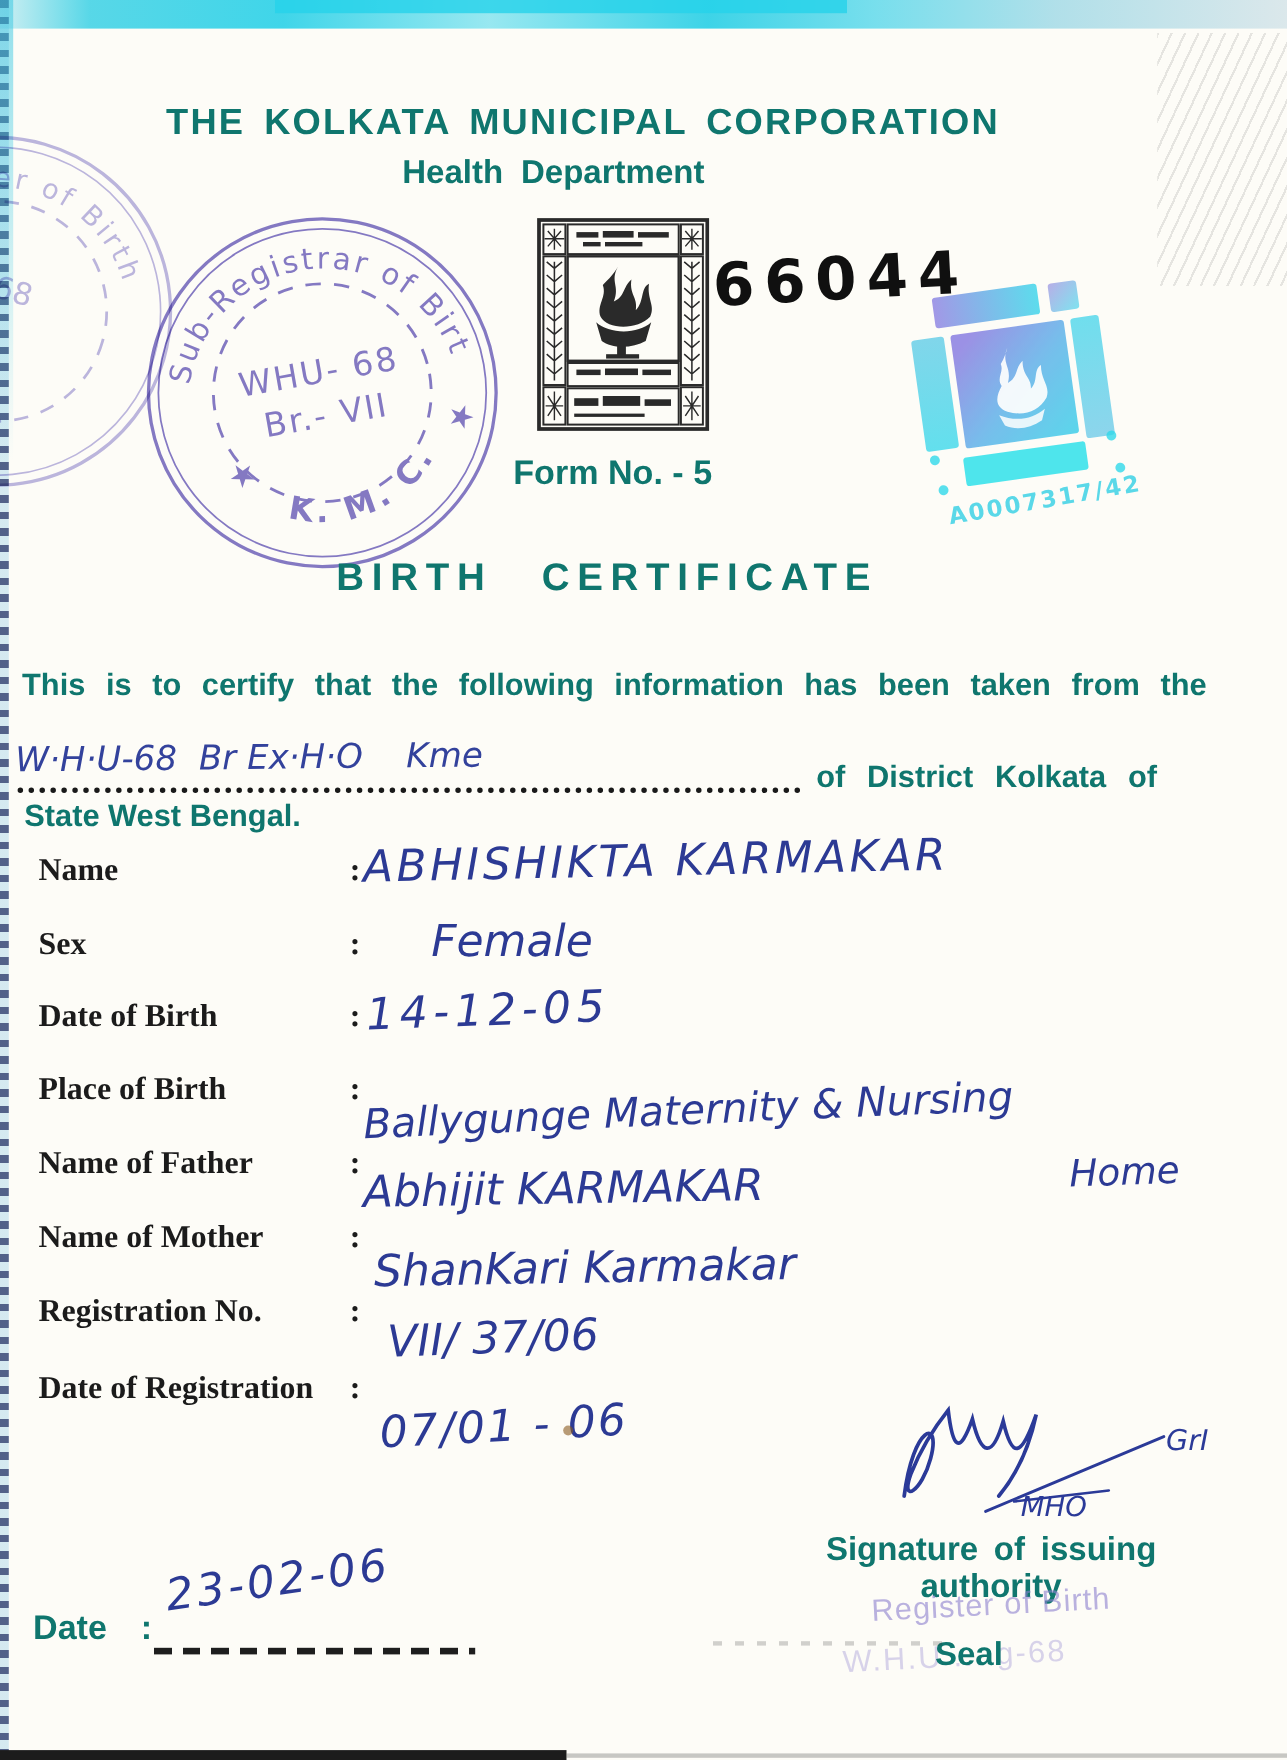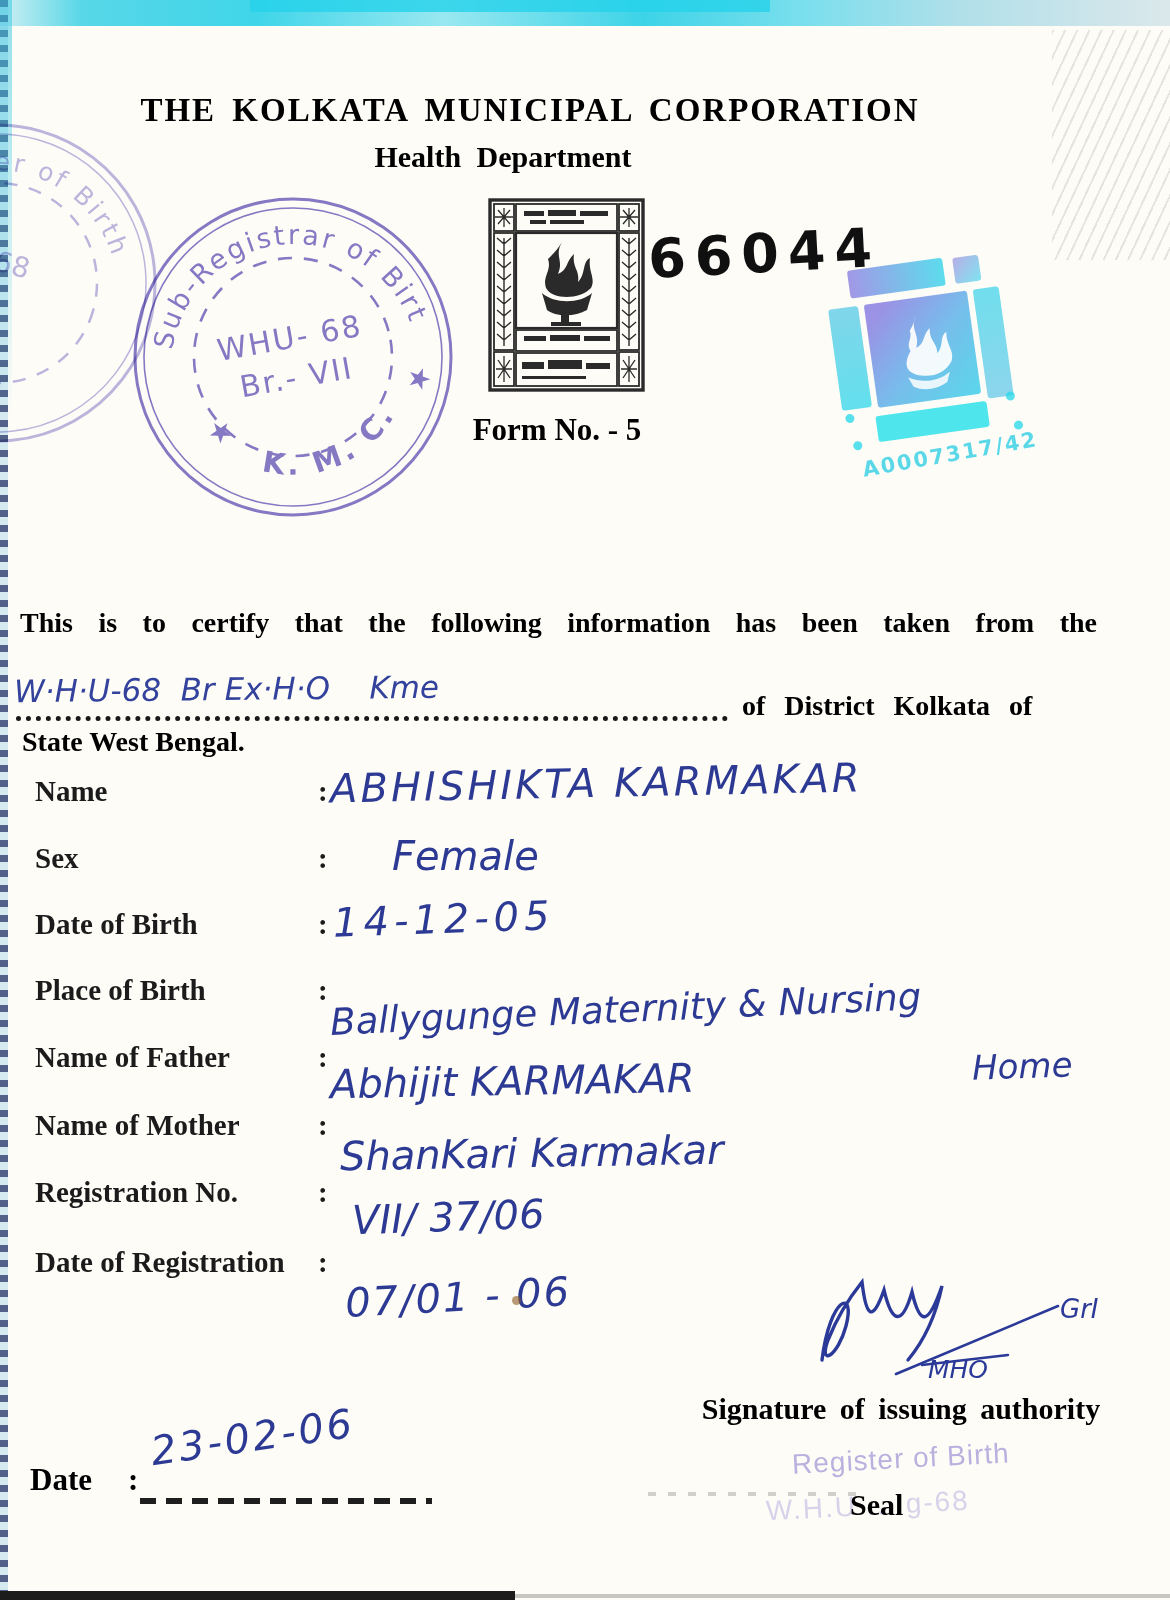--- a/index.html
+++ b/index.html
@@ -12,21 +12,21 @@
   .edge-top2{position:absolute;left:250px;top:0;width:520px;height:12px;background:#25d2ea;opacity:.8;}
   .edge-left{position:absolute;left:0;top:0;width:8px;height:1600px;
     background:repeating-linear-gradient(180deg,rgba(25,45,100,.75) 0 7px,rgba(120,190,225,.30) 7px 15px);}
   .edge-left-cyan{position:absolute;left:0;top:0;width:12px;height:420px;background:linear-gradient(180deg,#39c8e2,rgba(57,200,226,0));opacity:.55;}
   .edge-bottom{position:absolute;left:0;top:1591px;width:515px;height:9px;background:#1c1c1c;}
   .edge-bottom2{position:absolute;left:515px;top:1594px;width:655px;height:4px;background:rgba(40,40,40,.25);}
   .crease{position:absolute;left:1052px;top:30px;width:118px;height:230px;opacity:.14;
     background:repeating-linear-gradient(115deg,#555 0 2px,transparent 2px 11px);}
 
   
-  .print{position:absolute;font-family:Liberation Serif, serif;color:#000000;}
+  .print{position:absolute;font-family:Liberation Sans, sans-serif;color:#0f766e;}
   .hdr-org{left:0;top:92px;width:1060px;text-align:center;font-size:33px;font-weight:bold;letter-spacing:2px;word-spacing:6px;}
   .hdr-dept{left:0;top:140px;width:1006px;text-align:center;font-size:30px;font-weight:bold;word-spacing:8px;}
   .serial{left:648px;top:222px;font-family:"DejaVu Sans",sans-serif;font-size:54px;font-weight:bold;letter-spacing:9px;transform:rotate(-3deg);color:#101010;}
   .formno{left:0;top:412px;width:1114px;text-align:center;font-size:31px;font-weight:600;}
   .title{left:0;top:505px;width:1104px;text-align:center;font-size:35px;font-weight:bold;letter-spacing:7px;word-spacing:28px;}
   .subtitle{left:0;top:551px;width:1110px;text-align:center;font-size:29px;font-weight:600;}
   .para1{left:20px;top:607px;width:1077px;font-size:28px;font-weight:600;text-align:justify;text-align-last:justify;white-space:normal;}
   .para2{left:20px;top:645px;width:1077px;font-size:28px;font-weight:600;text-align:justify;text-align-last:justify;}
   .district{left:742px;top:690px;width:430px;font-size:28px;font-weight:600;word-spacing:12px;}
   .stateline{left:22px;top:726px;font-size:28px;font-weight:600;}
@@ -198,20 +198,21 @@
     </div>
     <div class="cell h-bot"></div>
     <div class="h-dot" style="left:6px;top:150px"></div>
     <div class="h-dot" style="left:10px;top:178px"></div>
     <div class="h-dot" style="left:168px;top:150px"></div>
     <div class="h-dot" style="left:172px;top:180px"></div>
     <div class="h-serial">A0007317/42</div>
   </div>
 
   <div class="print formno">Form No. - 5</div>
+  <div class="print title">BIRTH CERTIFICATE</div>
 
   <div class="print para1">This is to certify that the following information has been taken from the</div>
   <div class="hand hw-register">W·H·U-68  Br Ex·H·O    Kme</div>
   <div class="dotline"></div>
   <div class="print district">of District Kolkata of</div>
   <div class="print stateline">State West Bengal.</div>
 
   <div class="frow" style="top:775px">
     <span>Name</span>
     <span class="colon">:</span>

